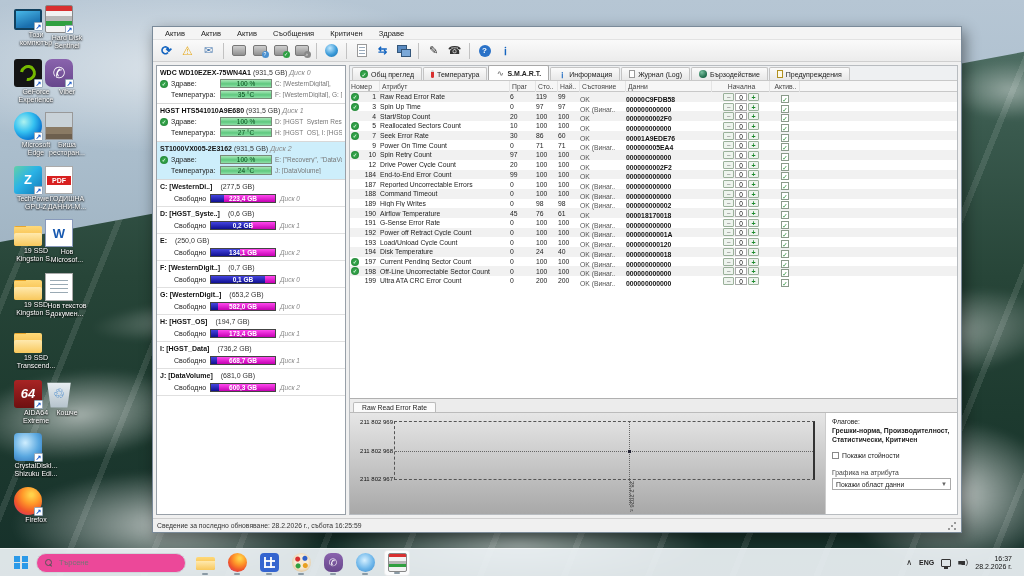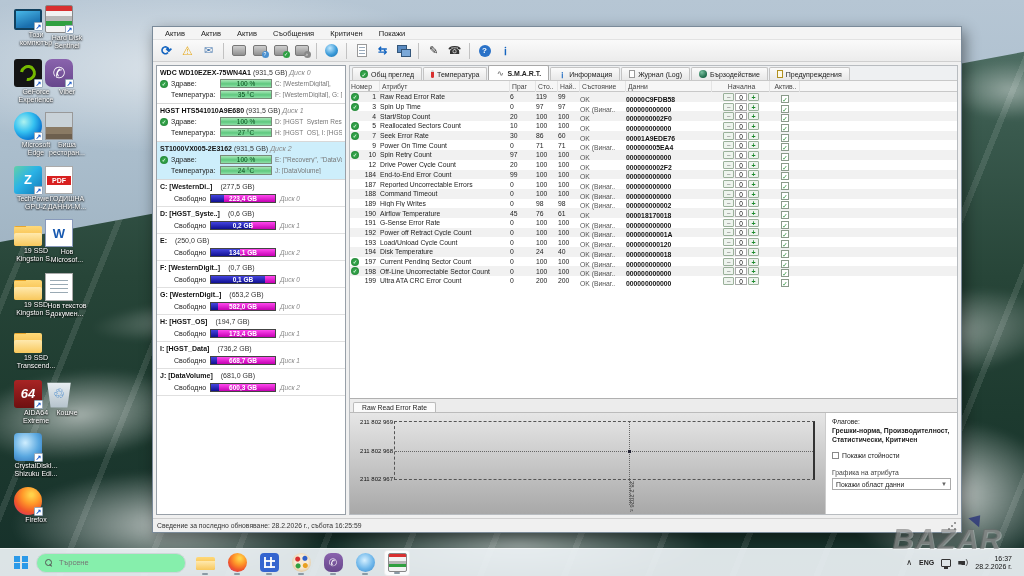--- a/index.html
+++ b/index.html
@@ -177,21 +177,21 @@
   .grip{width:10px;height:10px;background:
     radial-gradient(circle at 8px 2px,#999 1px,transparent 1.4px),
     radial-gradient(circle at 8px 8px,#999 1px,transparent 1.4px),
     radial-gradient(circle at 2px 8px,#999 1px,transparent 1.4px),
     radial-gradient(circle at 5px 5px,#999 1px,transparent 1.4px);}
   
   .taskbar{position:absolute;left:0;right:0;bottom:0;height:28px;background:rgba(238,243,246,.92);border-top:1px solid rgba(255,255,255,.6);display:flex;align-items:center;padding:0 8px;z-index:50;}
   .start{width:26px;height:26px;display:flex;align-items:center;justify-content:center;border-radius:4px;margin-right:2px;}
   .winlogo{width:14px;height:14px;display:grid;grid-template-columns:6px 6px;grid-template-rows:6px 6px;gap:1.5px;}
   .winlogo i{background:#2a99e8;}
-  .search{width:150px;height:20px;border-radius:10px;background:#86efac;border:1px solid #d0d6da;display:flex;align-items:center;padding:0 8px;gap:5px;margin-right:6px;}
+  .search{width:150px;height:20px;border-radius:10px;background:#ec4899;border:1px solid #d0d6da;display:flex;align-items:center;padding:0 8px;gap:5px;margin-right:6px;}
   .mag{width:7px;height:7px;position:relative;flex:0 0 auto;}
   .mag::before{content:"";position:absolute;left:0;top:0;width:5px;height:5px;border:1.2px solid #555;border-radius:50%;}
   .mag::after{content:"";position:absolute;left:5px;top:5px;width:3px;height:1.2px;background:#555;transform:rotate(45deg);transform-origin:0 0;}
   .search input{border:none;outline:none;font-size:7.5px;color:#333;width:100%;background:transparent;font-family:"Liberation Sans",sans-serif;}
   .tapps{display:flex;align-items:center;gap:6px;}
   .tapp{width:26px;height:26px;display:flex;align-items:center;justify-content:center;position:relative;border-radius:4px;}
   .tapp .ic{width:19px;height:19px;font-size:10px;}
   .tapp .ic[data-icon="explorer"]{height:13px;margin-top:2px;}
   .tapp.active{background:rgba(255,255,255,.85);border:1px solid rgba(0,0,0,.06);}
   .rdot{position:absolute;bottom:1px;left:50%;width:6px;height:2px;margin-left:-3px;border-radius:1px;background:#8a9aa5;}
@@ -212,21 +212,20 @@
   <div class="sky"></div>
   <div class="sea"></div>
   <div class="foam f1"></div>
   <div class="foam f2"></div>
   <div class="foam f3"></div>
   <div class="foam f4"></div>
   <div class="foam f5"></div>
   <div class="foam f6"></div>
   <div class="foam f7"></div>
 
-  <div class="wm-bazar"><span>BAZAR</span><i class="bz-arrow"></i></div>
 
   <div class="dcol dcol1">
 
       <div class="dicon">
         <span class="icwrap">
           <span class="ic" data-icon="thispc"></span>
           <span class="shortcut">↗</span>
         </span>
         <div class="dlabel">Този компютър</div>
       </div>
@@ -372,21 +371,21 @@
 
   <div class="window">
 
     <div class="menubar">
 
     <span class="menu-item">Актив</span>
         <span class="menu-item">Актив</span>
         <span class="menu-item">Актив</span>
         <span class="menu-item">Съобщения</span>
         <span class="menu-item">Критичен</span>
-        <span class="menu-item">Покажи</span>
+        <span class="menu-item">Здраве</span>
       </div>
 
     <div class="toolbar">
       <span class="tbtn">
           <span class="g-refresh">⟳</span>
         </span>
       <span class="tbtn">
           <span class="g-warn">⚠</span>
         </span>
       <span class="tbtn">

